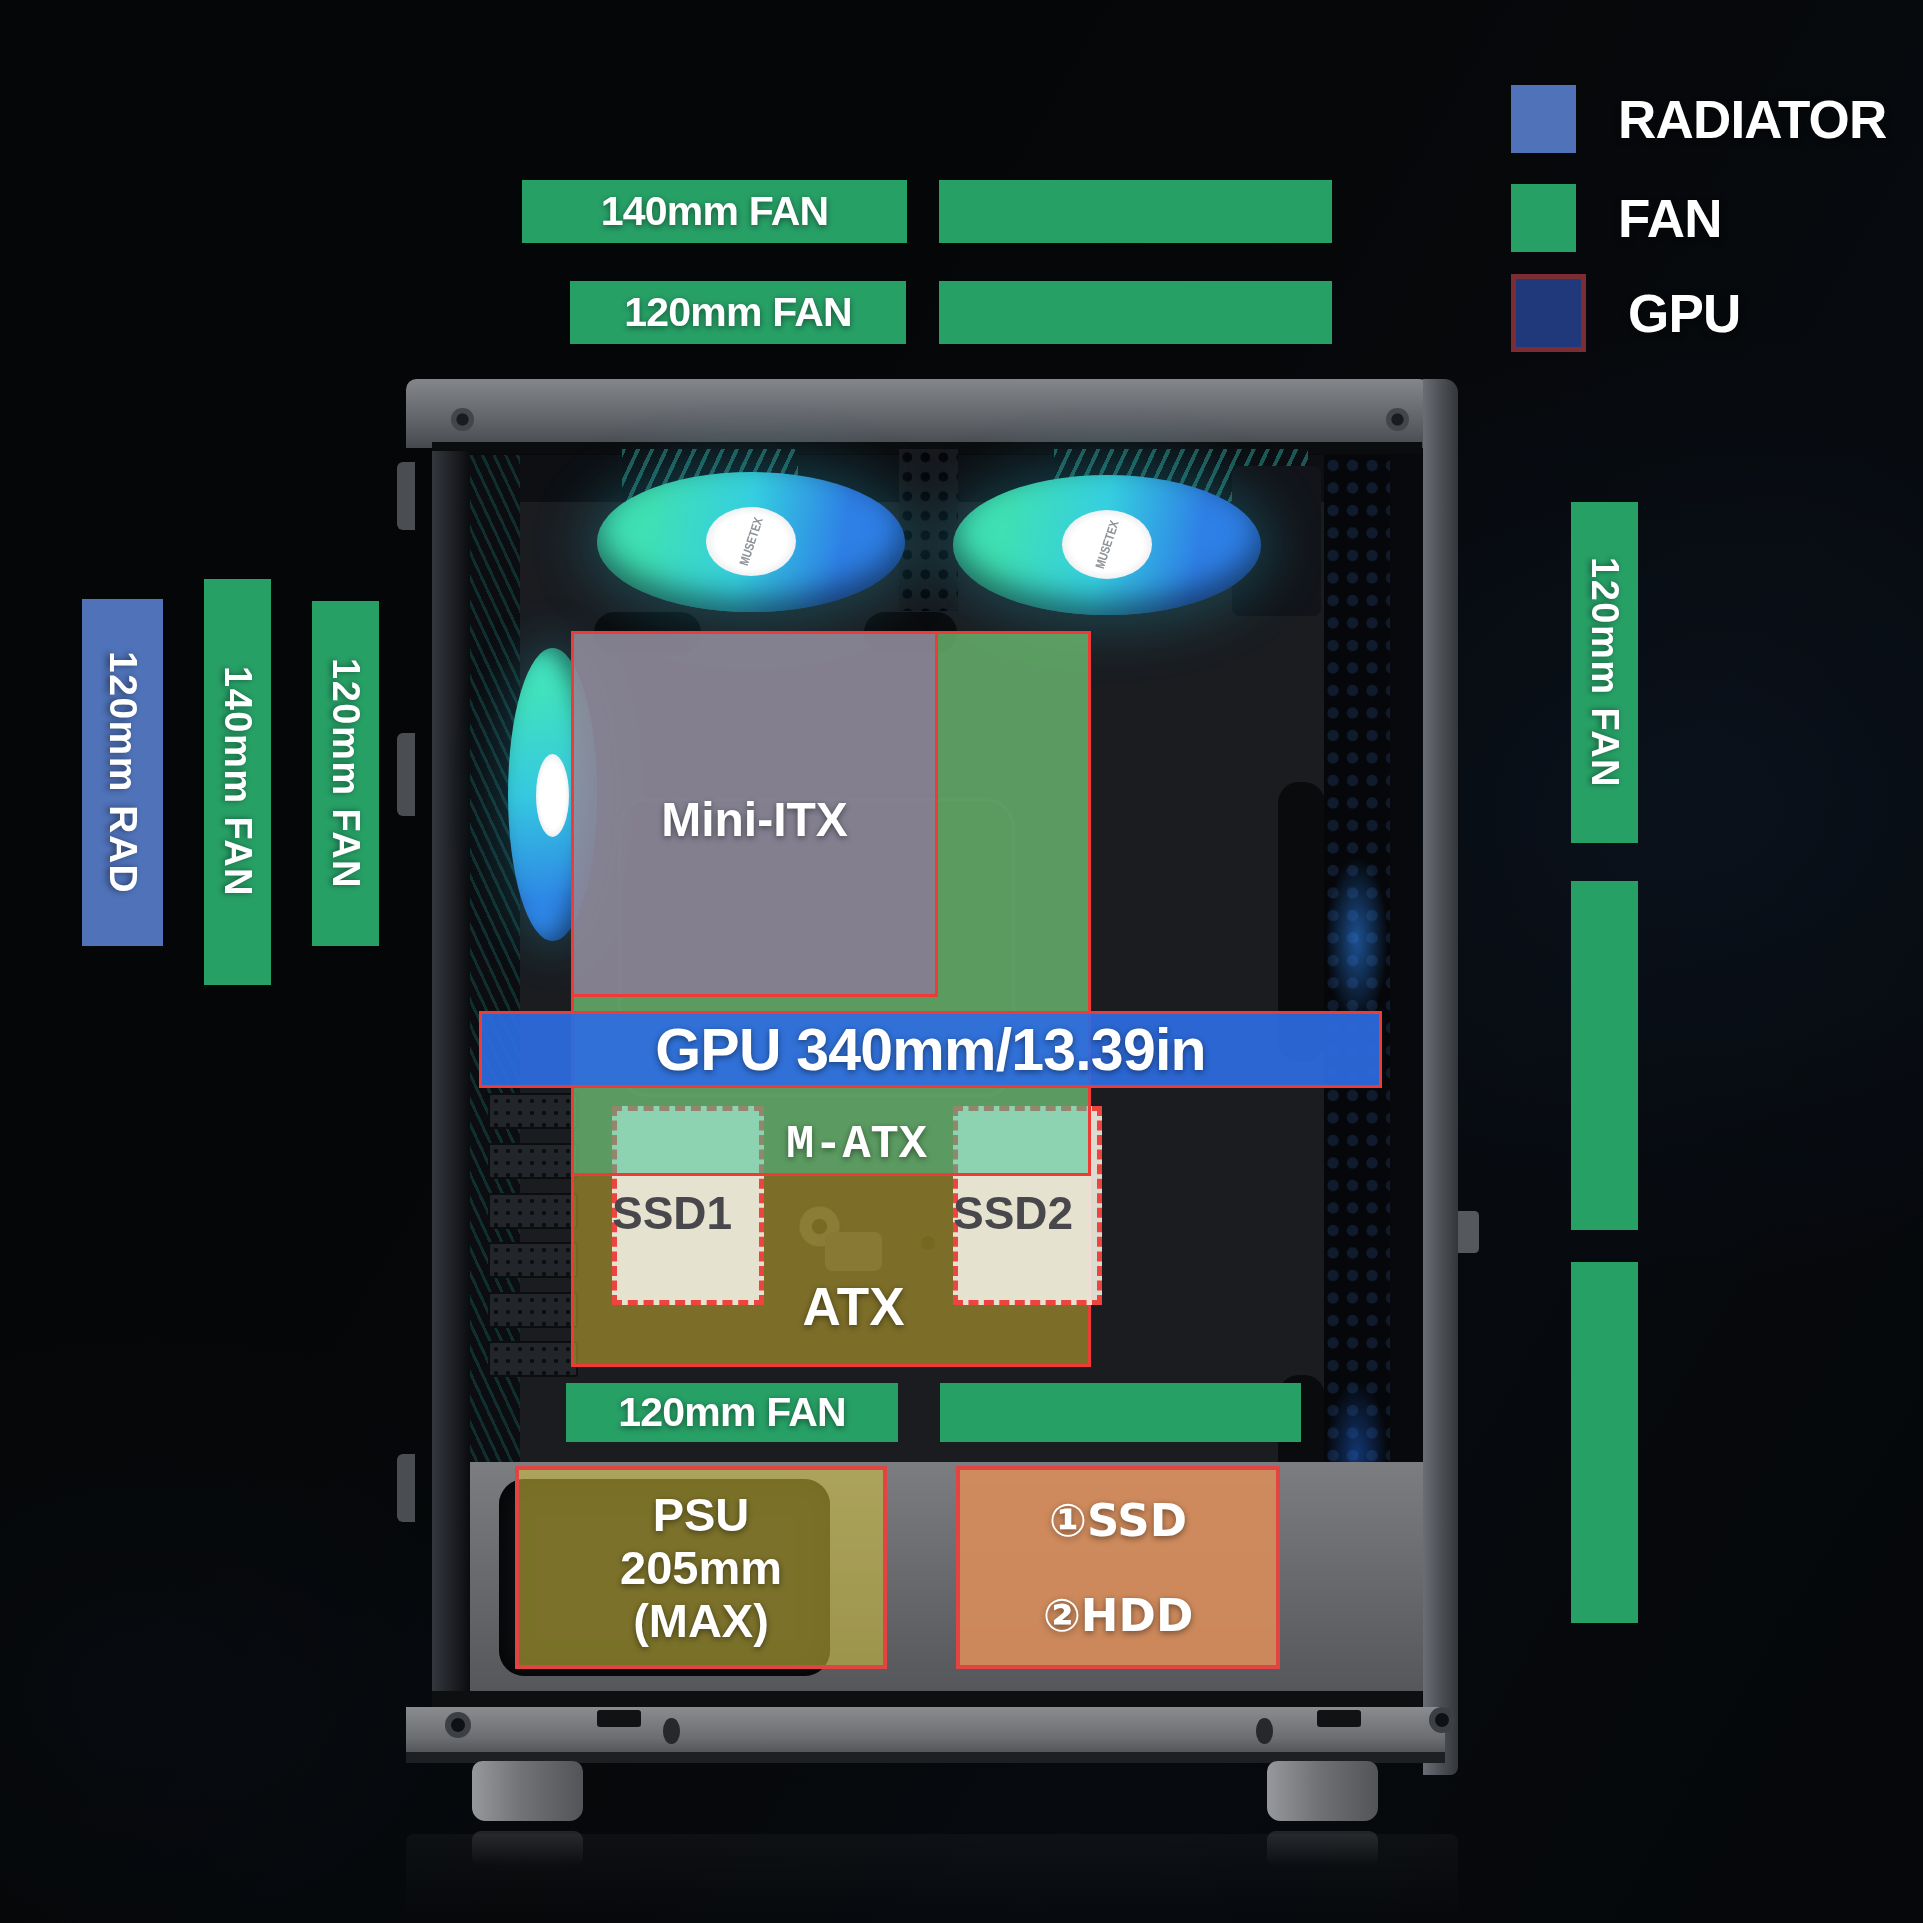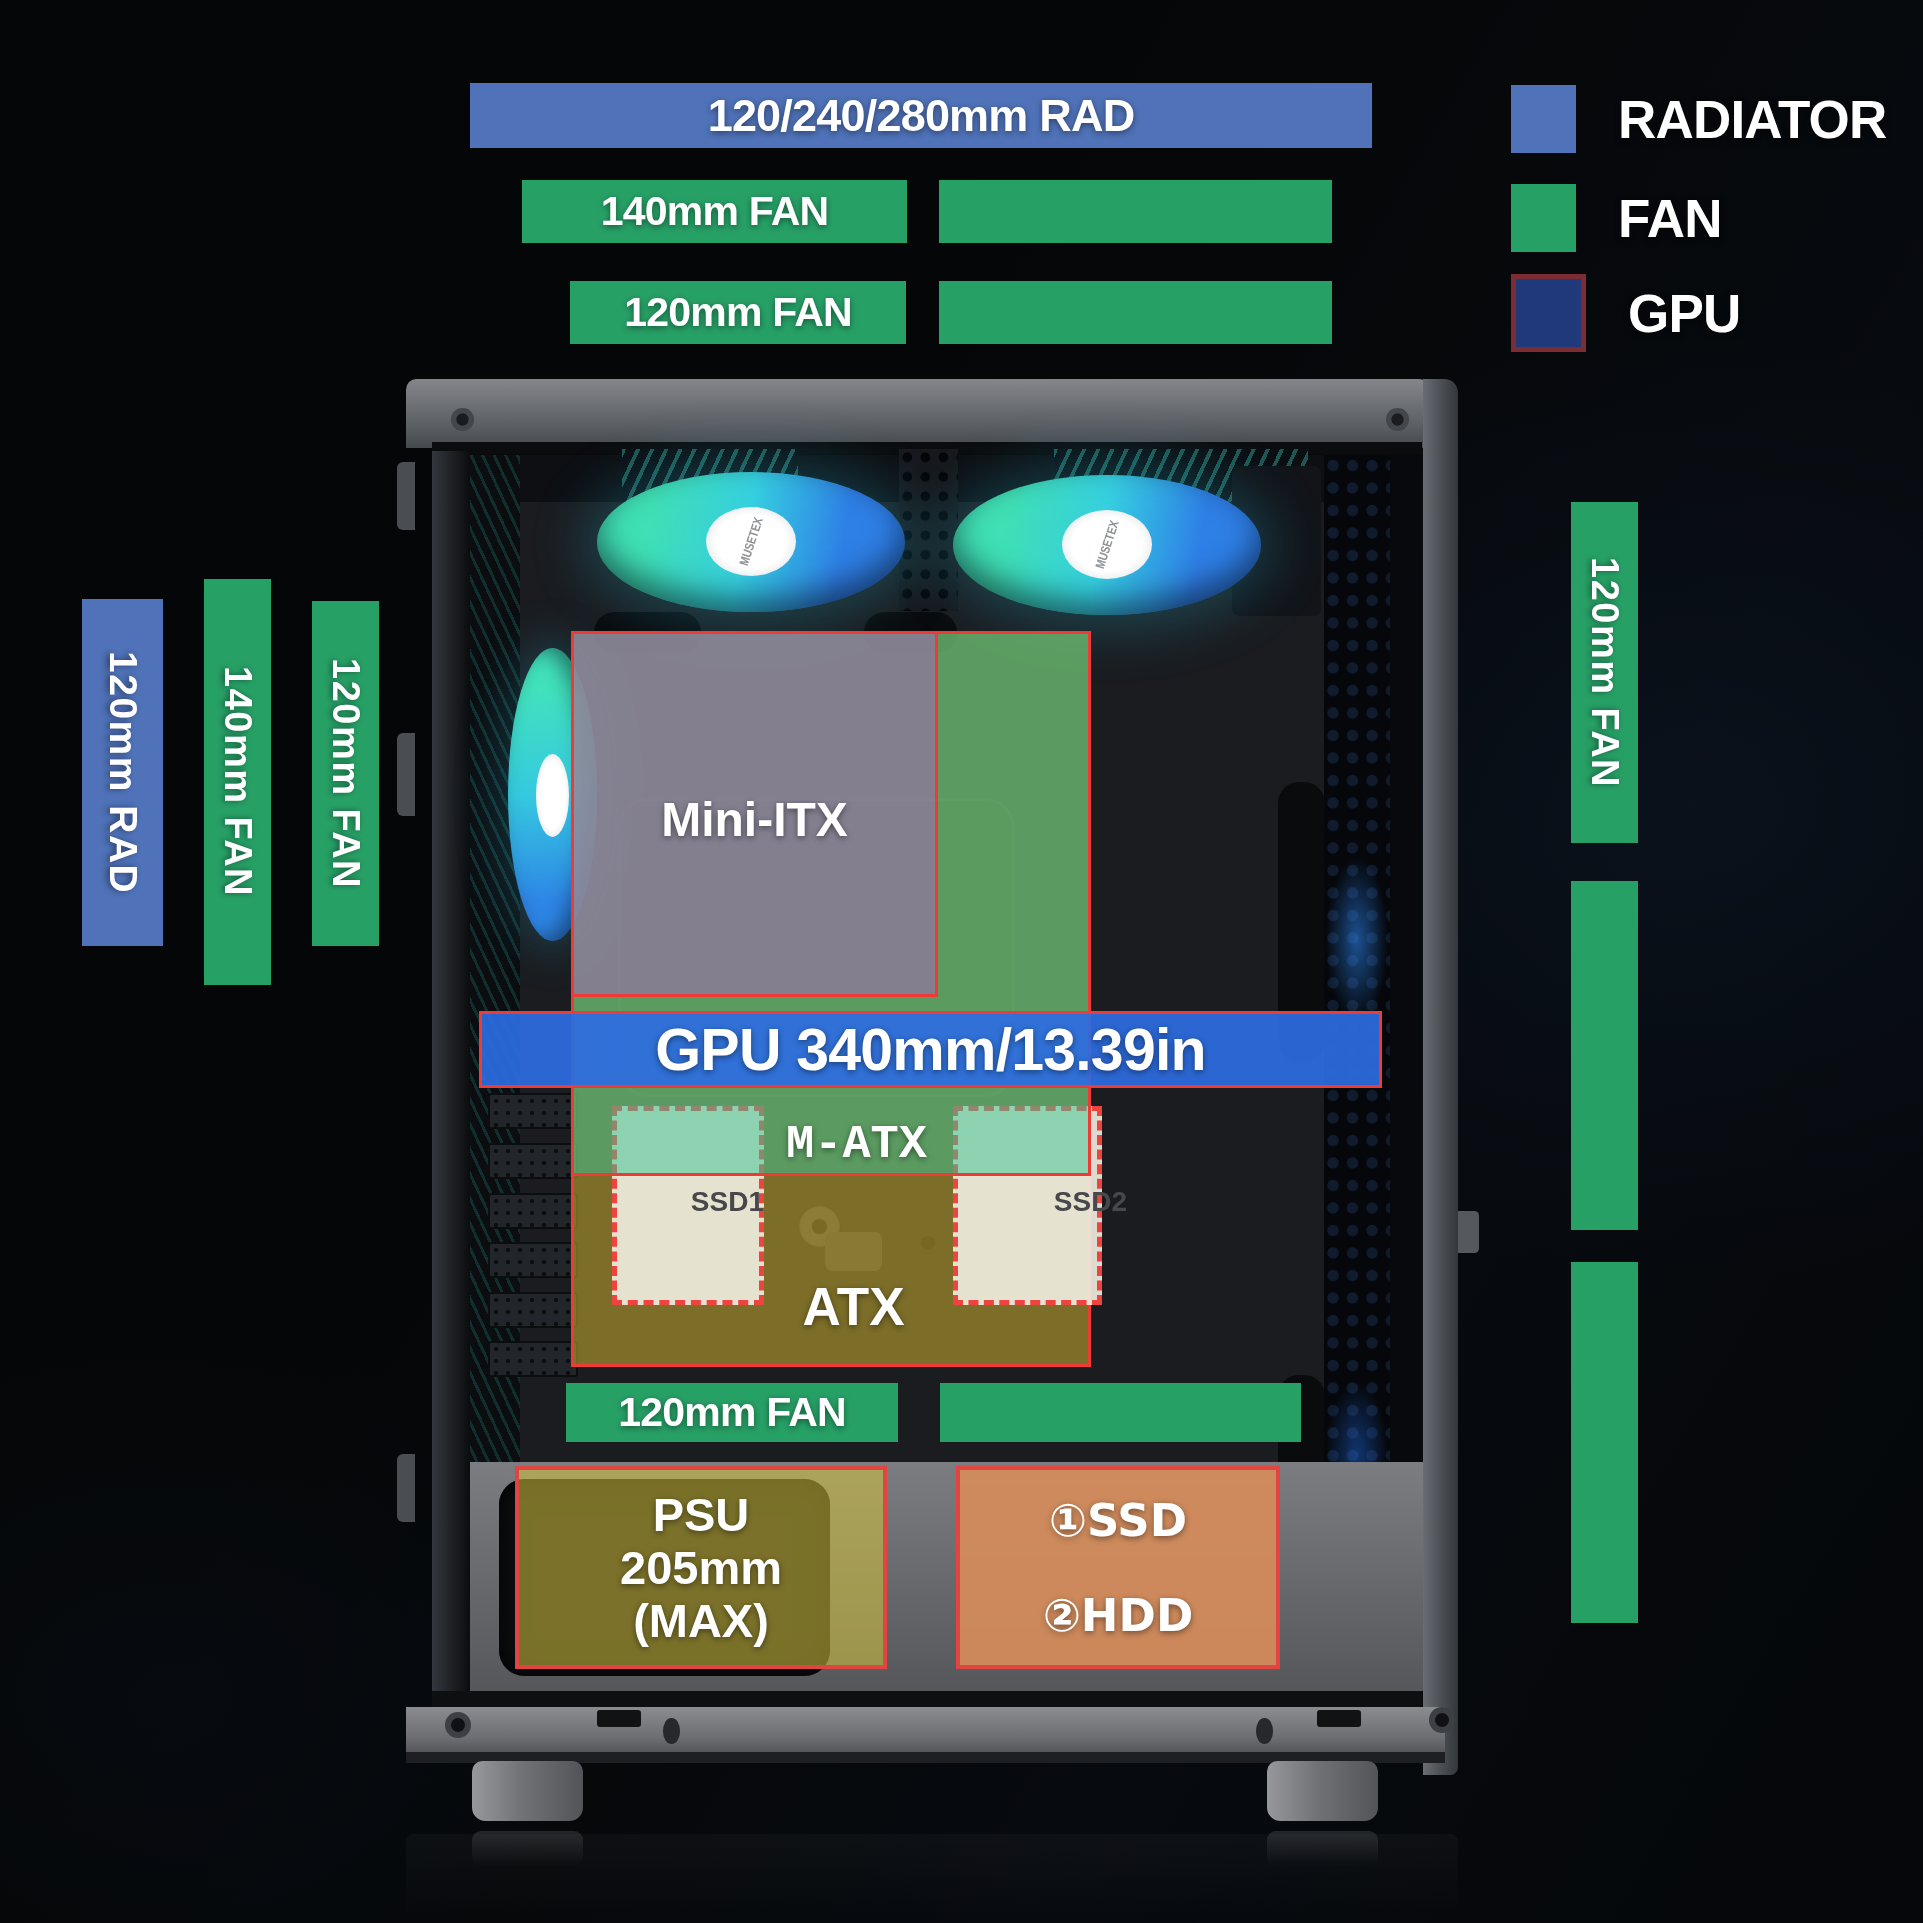--- a/index.html
+++ b/index.html
@@ -135,41 +135,38 @@
   #region-mini{left:571px;top:631px;width:367px;height:366px;background:rgba(172,100,190,.50);}
   .ssd-slot{top:1106px;height:199px;background:rgba(238,235,222,.93);border:5.3px dashed #ee4440;}
   #ssd1{left:612px;width:152px;} #ssd2{left:953px;width:149px;}
   #gpu-bar{left:479px;top:1011px;width:903px;height:77px;background:rgba(44,108,226,.92);
            border:3.8px solid #ee3b35;font-size:59px;letter-spacing:-0.8px;}
   .case-label{position:absolute;color:#fff;font-weight:700;text-align:center;
               text-shadow:0 2.3px 6px rgba(0,0,0,.45);}
   #label-mini{left:604px;top:792px;width:301px;font-size:48px;}
   #label-matx{left:765px;top:1118px;width:183px;font-size:47px;font-family:Liberation Mono, monospace;}
   #label-atx{left:762px;top:1276px;width:183px;font-size:53px;}
-  .ssd-label{position:absolute;top:1186px;color:#48484c;font-weight:700;font-size:28px;text-align:right;}
+  .ssd-label{position:absolute;top:1186px;color:#48484c;font-weight:700;font-size:46px;text-align:left;}
   #label-ssd1{left:612px;width:152px;} #label-ssd2{left:953px;width:174px;}
   #bar-fan-bottom{left:566px;top:1383px;width:332px;height:59px;font-size:41px;}
   #bar-fan-bottom-ext{left:940px;top:1383px;width:361px;height:59px;}
   .infobox{border:4.5px solid #e04542;display:flex;flex-direction:column;align-items:center;
            justify-content:center;color:#fff;font-weight:700;text-align:center;
            text-shadow:0 2.3px 6px rgba(0,0,0,.45);}
   #psu-box{left:515px;top:1466px;width:372px;height:203px;background:rgba(214,194,62,.55);
            font-size:47px;line-height:53px;}
   #drive-box{left:956px;top:1466px;width:324px;height:203px;background:rgba(214,140,90,.92);
              font-size:45px;line-height:47px;font-family:"DejaVu Sans","Liberation Sans",sans-serif;}
   #drive-box .line{margin:24px 0;}
 </style>
 </head>
 <body>
 
 <div class="stage">
 
-  <div class="a hbar blue" id="bar-rad-top">
-    <span>120/240/280mm RAD</span>
-  </div>
   <div class="a hbar green" id="bar-f140-top">
     <span>140mm FAN</span>
   </div>
   <div class="a hbar green" id="bar-f140-top-ext"></div>
   <div class="a hbar green" id="bar-f120-top">
     <span>120mm FAN</span>
   </div>
   <div class="a hbar green" id="bar-f120-top-ext"></div>
 
   <div class="legend-row" id="legend-row-0">

